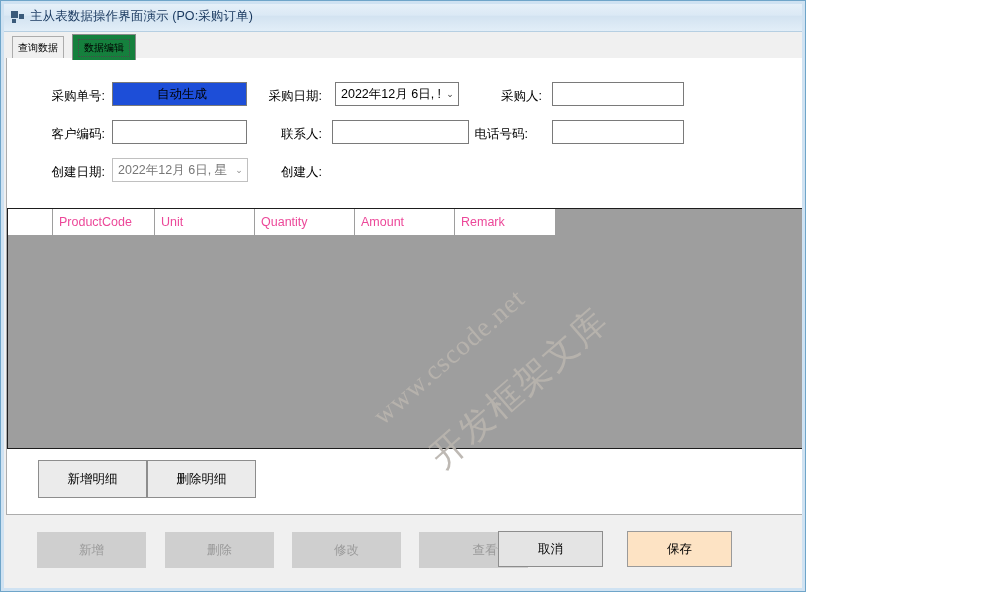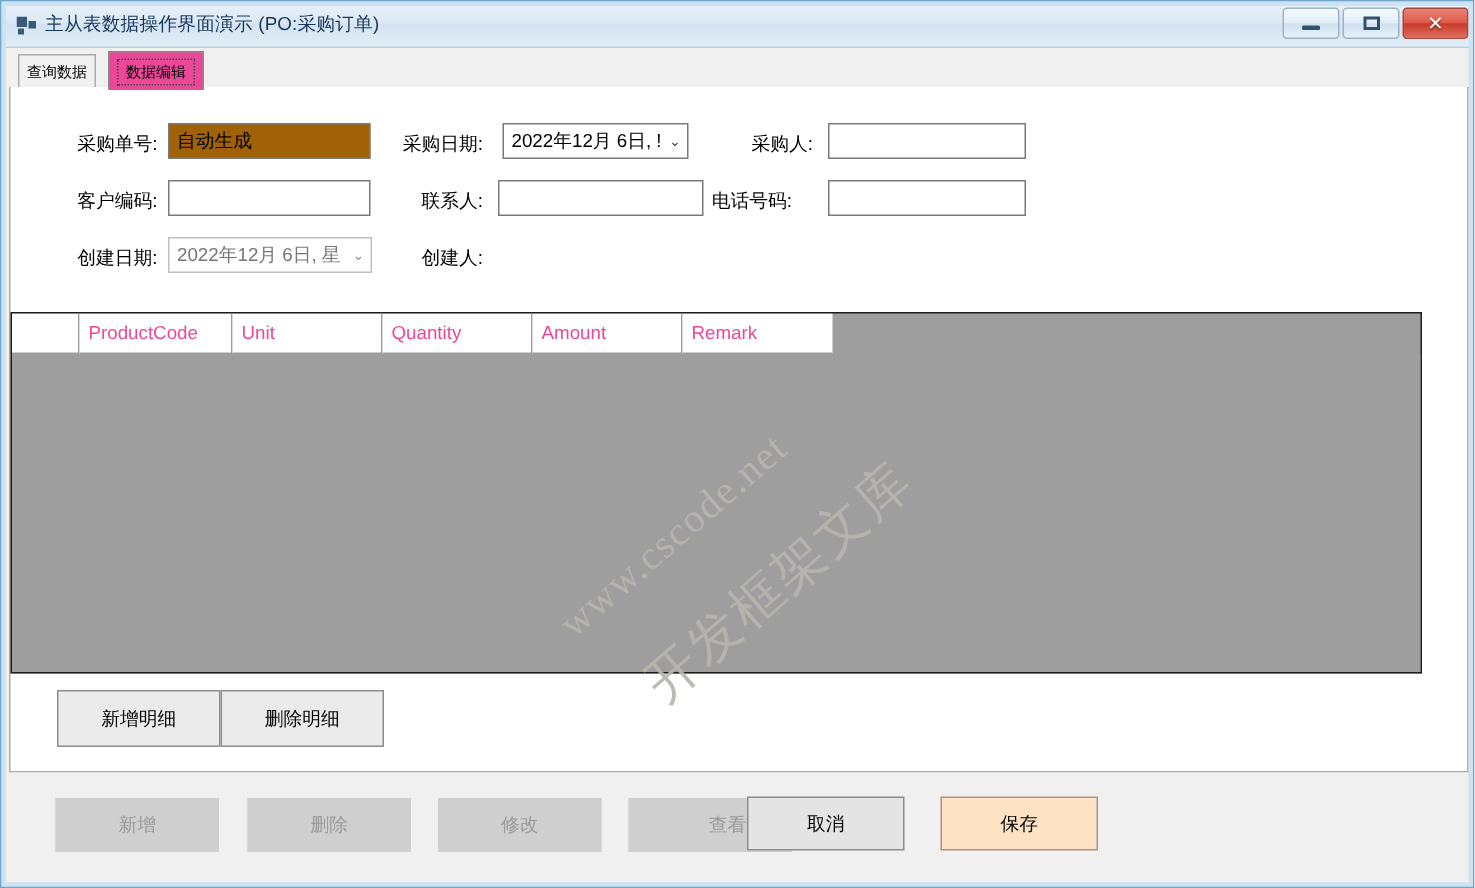--- a/index.html
+++ b/index.html
@@ -8,21 +8,21 @@
     background: #ffffff;
   }
   body {
     font-family: "Liberation Sans", "DejaVu Sans", sans-serif;
     -webkit-font-smoothing: antialiased;
   }
 
   
   .window {
     position: relative;
-    width: 983px;
+    width: 806px;
     height: 592px;
     box-sizing: border-box;
     background: #f0f0f0;
     border: 1px solid #6fa5c9;
     overflow: hidden;
   }
   .window-inner-frame {
     position: absolute;
     left: 0; top: 0; right: 0; bottom: 0;
     border: 3px solid #cfe2f2;
@@ -120,21 +120,21 @@
     align-items: center;
     justify-content: center;
     padding: 0 5px;
     cursor: default;
   }
   .tab.inactive { left: 6px; top: 4px; height: 23px; background: #f0f0f0; }
   .tab.active {
     left: 66px;
     top: 2px;
     height: 26px;
-    background: #ec4899;
+    background: #15803d;
     border-color: #8a8a8a;
     z-index: 3;
   }
   .tab.active .tab-focus {
     border: 1px dotted #4a4a4a;
     padding: 1px 5px;
   }
 
   
   .content-panel {
@@ -165,21 +165,22 @@
     font-size: 12.5px;
     color: #000000;
     padding: 0 0 0 5px;
     line-height: 22px;
     height: 24px;
     outline: none;
     overflow: hidden;
     white-space: nowrap;
   }
   .field.readonly {
-    background: #a16207;
+    background: #1d4ed8;
+    text-align: center;
   }
   .datebox {
     position: absolute;
     box-sizing: border-box;
     height: 24px;
     border: 1px solid #7a7a7a;
     background: #ffffff;
     display: flex;
     align-items: center;
     overflow: hidden;

